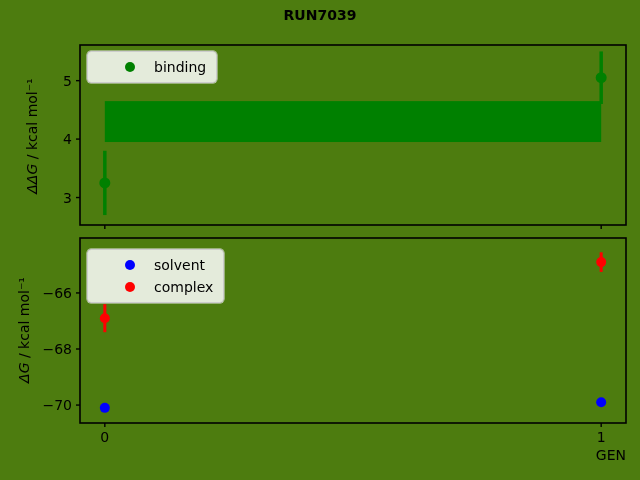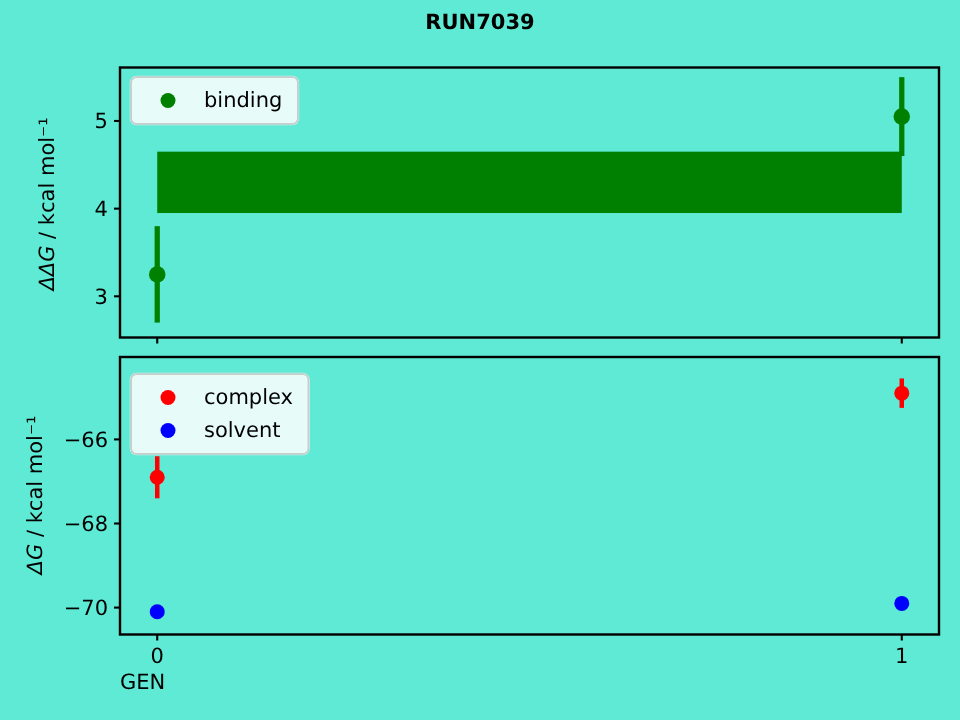--- a/index.html
+++ b/index.html
@@ -1,20 +1,20 @@
 <!DOCTYPE html>
 <html><head>
 <meta charset="utf-8">
 <style>
   html, body { margin: 0; padding: 0; background: #ffffff; }
   #figure {
     position: relative;
     width: 640px;
     height: 480px;
-    background: #5eead4;
+    background: #4d7c0f;
     font-family: "DejaVu Sans", "Liberation Sans", sans-serif;
     overflow: hidden;
     color: #000;
   }
   #figure-title {
     position: absolute;
     top: 7px; left: 0;
     width: 640px;
     text-align: center;
     font-size: 14px;
@@ -27,29 +27,29 @@
     font-size: 14px;
     transform: translate(-50%, -50%) rotate(-90deg);
   }
   .ylabel .math { font-style: italic; }
   #ylabel-top { left: 32px; top: 136px; }
   #ylabel-bottom { left: 24px; top: 330px; }
   #xlabel {
     position: absolute;
     left: 80px; top: 447px;
     width: 546px;
-    text-align: left;
+    text-align: right;
     font-size: 14px;
   }
   .legend {
     position: absolute;
     background: rgba(255,255,255,0.85);
     border: 1px solid #cccccc;
     border-radius: 4px;
-    padding: 4px 10px 4px 6px;
+    padding: 4px 10px 4px 24px;
     box-shadow: 0 0 0 0.5px #e5e5e5;
   }
   .legend-row { display: flex; align-items: center; height: 22px; }
   .glyph-box {
     width: 36px;
     display: flex;
     justify-content: center;
     align-items: center;
     margin-right: 6px;
     flex: none;
@@ -122,25 +122,25 @@
       <span class="glyph-box">
           <span class="glyph-dot" style="background: rgb(0, 128, 0);"></span>
         </span>
       <span class="legend-label">binding</span>
     </div>
   </div>
 
   <div class="legend" id="legend-bottom">
     <div class="legend-row">
       <span class="glyph-box">
+          <span class="glyph-dot" style="background: rgb(0, 0, 255);"></span>
+        </span>
+      <span class="legend-label">solvent</span>
+    </div>
+    <div class="legend-row">
+      <span class="glyph-box">
           <span class="glyph-dot" style="background: rgb(255, 0, 0);"></span>
         </span>
       <span class="legend-label">complex</span>
-    </div>
-    <div class="legend-row">
-      <span class="glyph-box">
-          <span class="glyph-dot" style="background: rgb(0, 0, 255);"></span>
-        </span>
-      <span class="legend-label">solvent</span>
     </div>
   </div>
 
 </div>
 
 </body></html>

